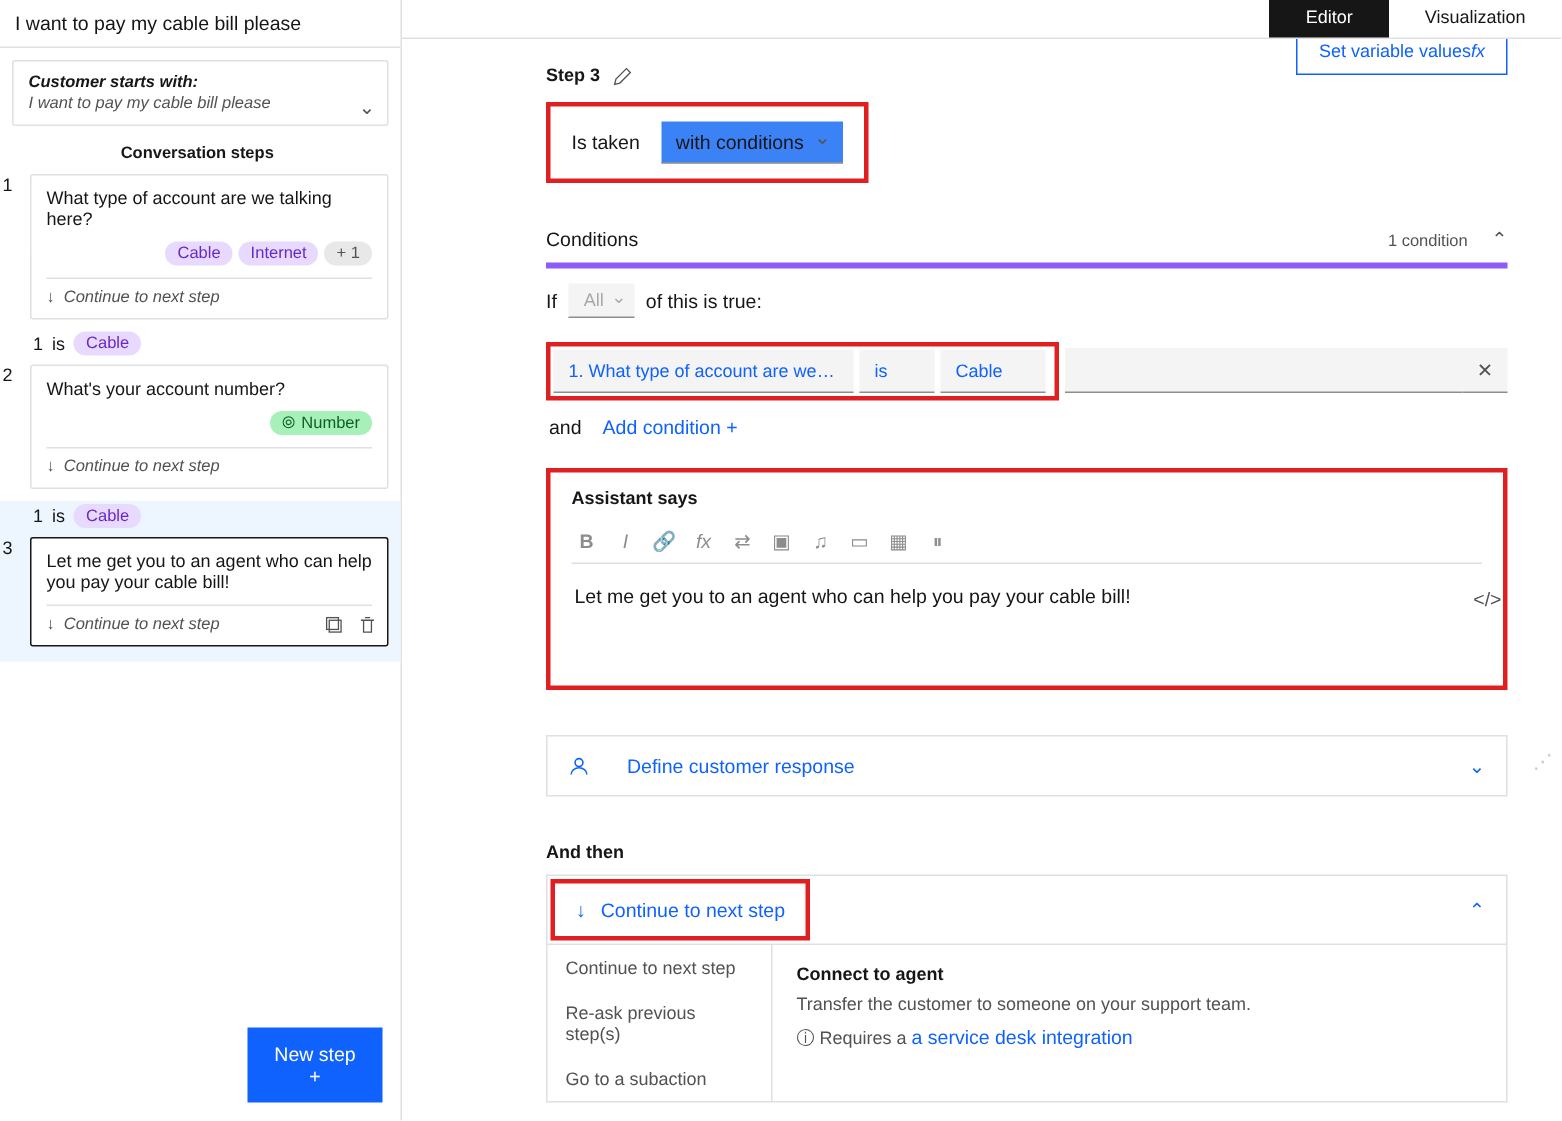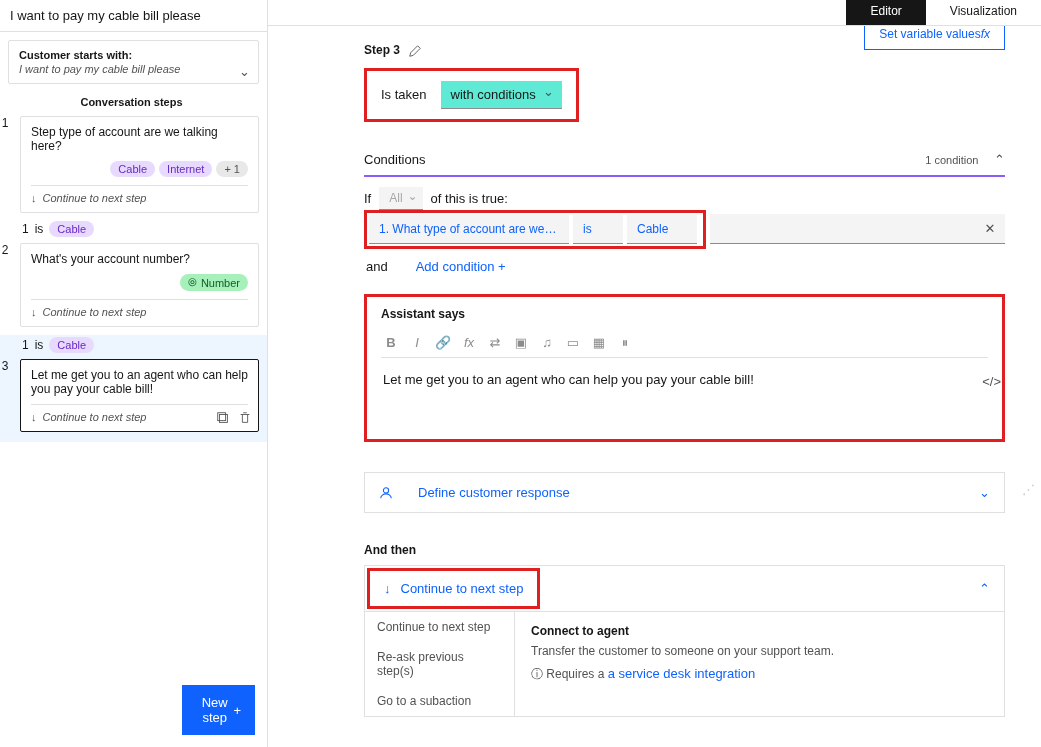--- a/index.html
+++ b/index.html
@@ -2,67 +2,67 @@
 <html><head>
 <meta charset="utf-8">
 <style>
 * { box-sizing: border-box; margin: 0; padding: 0; }
 body { font-family: -apple-system, BlinkMacSystemFont, "Segoe UI", Arial, sans-serif; font-size: 13px; color: #161616; background: #fff; }
 .container { display: flex; height: 747px; width: 1041px; }
 .left-panel { width: 268px; border-right: 1px solid #e0e0e0; display: flex; flex-direction: column; }
 .right-panel { flex: 1; display: flex; flex-direction: column; }
 .input-header { padding: 8px 10px; border-bottom: 1px solid #e0e0e0; font-size: 13px; }
 .customer-starts { margin: 8px; border: 1px solid #e0e0e0; border-radius: 2px; padding: 8px 10px; position: relative; }
-.customer-label { font-size: 11px; font-weight: 600; }
+.customer-label { font-size: 11px; font-weight: 600; font-style: italic; }
 .customer-text { font-size: 11px; font-style: italic; color: #525252; margin-top: 2px; }
 .chevron-expand { position: absolute; right: 8px; bottom: 4px; color: #525252; }
 .conv-steps-label { font-size: 11px; font-weight: 600; padding: 4px 8px 6px 4px; text-align: center; }
 .steps-list { flex: 1; overflow-y: auto; }
 .step-card { margin: 2px 8px 8px 8px; border: 1px solid #e0e0e0; border-radius: 2px; padding: 8px 10px; position: relative; background: #fff; }
 .step-card.selected { border: 1px solid #161616; background: #fff; }
 .step-wrap { display: flex; }
 .step-num { width: 14px; font-size: 12px; padding-top: 2px; text-align: center; margin-left: -2px; }
 .step-question { font-size: 12px; margin-bottom: 8px; }
 .chips-row { display: flex; gap: 4px; justify-content: flex-end; margin-bottom: 8px; }
 .chip { font-size: 11px; padding: 2px 8px; border-radius: 10px; }
 .chip-purple { background: #e8daff; color: #6929c4; }
 .chip-gray { background: #e8e8e8; color: #525252; }
 .chip-green { background: #a7f0ba; color: #0e6027; display: inline-flex; align-items: center; gap: 4px; }
 .step-divider { border-top: 1px solid #e0e0e0; margin: 4px 0 6px 0; }
 .continue-row { display: flex; align-items: center; gap: 6px; font-size: 11px; font-style: italic; color: #525252; }
 .small-is-row { display: flex; align-items: center; gap: 6px; font-size: 12px; margin: 0 8px 4px 22px; }
 .step-actions { position: absolute; right: 6px; bottom: 6px; display: flex; gap: 8px; color: #525252; }
-.new-step-btn { margin: 12px; margin-left: auto; margin-right: 12px; width: 73px; background: #0f62fe; color: #fff; border: none; padding: 10px 14px; font-size: 13px; display: flex; align-items: center; justify-content: space-between; cursor: pointer; }
+.new-step-btn { margin: 12px; margin-left: auto; margin-right: 12px; width: 90px; background: #0f62fe; color: #fff; border: none; padding: 10px 14px; font-size: 13px; display: flex; align-items: center; justify-content: space-between; cursor: pointer; flex-direction: column; }
 .tabs-row { display: flex; justify-content: flex-end; border-bottom: 1px solid #e0e0e0; height: 26px; }
 .tab { padding: 4px 24px; font-size: 12px; cursor: pointer; }
 .tab.active { background: #161616; color: #fff; }
 .main-content { flex: 1; overflow-y: auto; padding: 16px 36px 0 96px; }
 .step-header-row { display: flex; align-items: center; gap: 8px; margin-bottom: 10px; }
 .step-title { font-size: 12px; font-weight: 600; }
 .red-box-1 { border: 3px solid #e02020; padding: 10px 14px; display: inline-flex; align-items: center; gap: 14px; margin-bottom: 14px; }
 .istaken-label { font-size: 13px; }
-.dropdown { background: #5eead4; border-bottom: 1px solid #8d8d8d; padding: 6px 26px 6px 10px; font-size: 13px; position: relative; cursor: pointer; }
+.dropdown { background: #3b82f6; border-bottom: 1px solid #8d8d8d; padding: 6px 26px 6px 10px; font-size: 13px; position: relative; cursor: pointer; }
 .dropdown::after { content: "⌄"; position: absolute; right: 8px; top: 3px; color: #525252; }
 .set-var-btn { float: right; border: 1px solid #0f62fe; color: #0f62fe; padding: 8px 14px; font-size: 12px; background: #fff; display: inline-flex; align-items: center; gap: 0; cursor: pointer; margin-top: -50px; }
 .section { margin-top: 8px; }
-.section-header { display: flex; justify-content: space-between; align-items: center; padding: 8px 0; border-bottom: 2px solid #8b5cf6; font-size: 13px; }
+.section-header { display: flex; justify-content: space-between; align-items: center; padding: 8px 0; border-bottom: 4px solid #8b5cf6; font-size: 13px; }
 .cond-count { font-size: 11px; color: #525252; }
 .cond-body { padding: 10px 0; }
-.if-row { display: flex; align-items: center; gap: 8px; font-size: 13px; margin-bottom: 0; }
+.if-row { display: flex; align-items: center; gap: 8px; font-size: 13px; margin-bottom: 16px; }
 .all-select { background: #f4f4f4; border-bottom: 1px solid #8d8d8d; padding: 4px 20px 4px 10px; font-size: 12px; color: #a8a8a8; position: relative; }
 .all-select::after { content: "⌄"; position: absolute; right: 5px; top: 2px; }
 .cond-row { display: flex; align-items: center; gap: 0; margin-bottom: 10px; }
 .cond-red-wrap { border: 3px solid #e02020; display: flex; padding: 2px; }
 .cond-cell { background: #f4f4f4; border-bottom: 1px solid #8d8d8d; padding: 7px 10px; font-size: 12px; color: #0f62fe; margin-right: 4px; }
 .cond-cell.q { width: 200px; text-overflow: ellipsis; overflow: hidden; white-space: nowrap; }
 .cond-cell.op { width: 50px; }
 .cond-cell.val { width: 70px; }
 .cond-rest { flex: 1; background: #f4f4f4; border-bottom: 1px solid #8d8d8d; height: 30px; margin-left: 4px; }
 .cond-del { width: 30px; height: 30px; background: #f4f4f4; border-bottom: 1px solid #8d8d8d; display: flex; align-items: center; justify-content: center; color: #525252; cursor: pointer; }
-.and-row { display: flex; gap: 28px; font-size: 13px; margin-left: 2px; }
+.and-row { display: flex; gap: 14px; font-size: 13px; margin-left: 2px; }
 .link-blue { color: #0f62fe; cursor: pointer; font-size: 13px; }
 .new-cond-group { margin: 24px 0 16px 16px; }
 .red-box-assist { border: 3px solid #e02020; padding: 10px 14px 50px 14px; margin-top: 10px; }
 .assist-label { font-size: 12px; font-weight: 600; margin-bottom: 8px; }
 .toolbar { display: flex; gap: 10px; padding: 6px 2px; border-bottom: 1px solid #e0e0e0; color: #8d8d8d; font-size: 13px; align-items: center; }
 .toolbar .tb { cursor: pointer; width: 16px; text-align: center; }
 .assist-text { font-size: 13px; padding: 14px 2px 2px 2px; }
 .code-icon { float: right; color: #525252; margin-top: -68px; margin-right: 4px; }
 .resize-handle { float: right; margin-right: -30px; margin-top: 40px; color: #c6c6c6; }
 .define-resp { margin-top: 30px; border: 1px solid #e0e0e0; padding: 12px 14px; display: flex; align-items: center; gap: 25px; color: #0f62fe; font-size: 13px; cursor: pointer; position: relative; }
@@ -95,21 +95,21 @@
       <span class="chevron-expand">⌄</span>
     </div>
 
     <div class="conv-steps-label">Conversation steps</div>
 
     <div class="steps-list">
 
       <div class="step-wrap">
         <div class="step-num">1</div>
         <div class="step-card" style="flex:1;">
-          <div class="step-question">Step type of account are we talking here?</div>
+          <div class="step-question">What type of account are we talking here?</div>
           <div class="chips-row">
             <span class="chip chip-purple">Cable</span>
             <span class="chip chip-purple">Internet</span>
             <span class="chip chip-gray">+ 1</span>
           </div>
           <div class="step-divider"></div>
           <div class="continue-row">
             <span>↓</span>
             <span>Continue to next step</span>
           </div>

